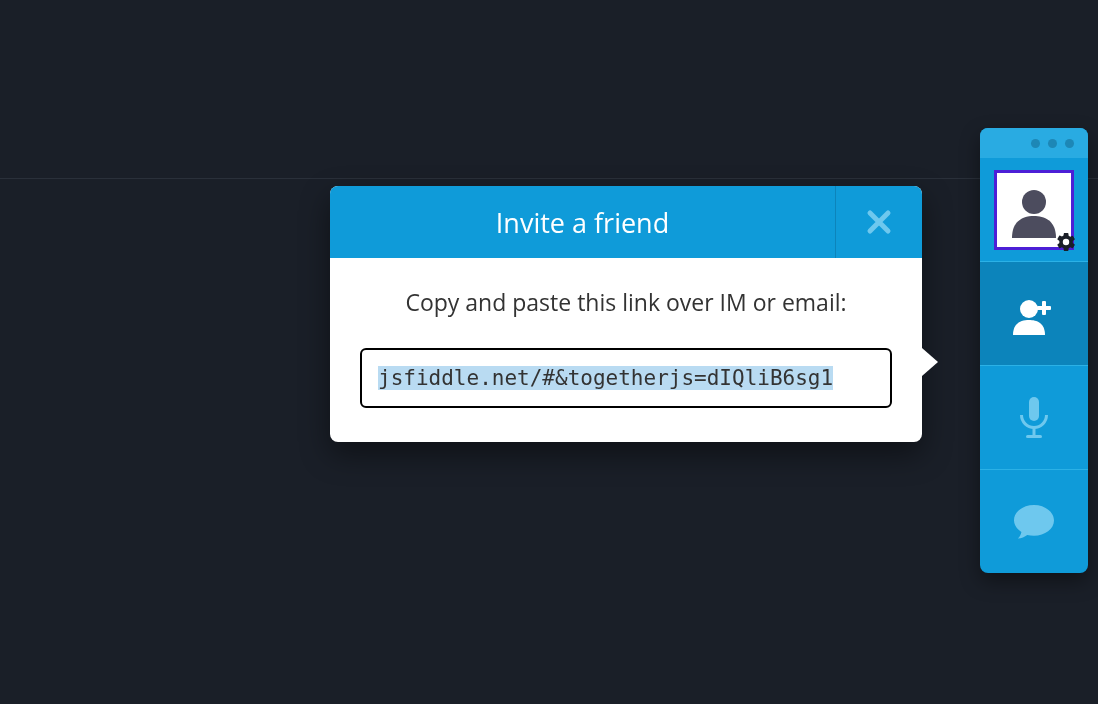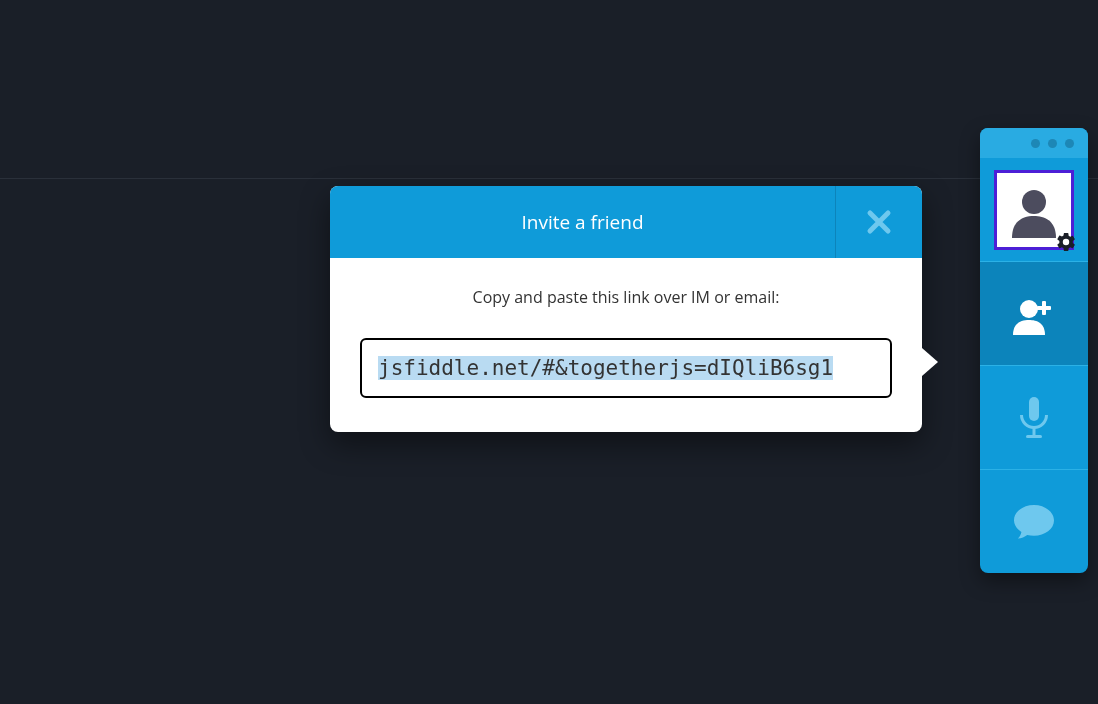--- a/index.html
+++ b/index.html
@@ -97,37 +97,37 @@
     background: #0f9bd9;
     border-radius: 8px 8px 0 0;
     overflow: hidden;
   }
   .dialog-title {
     flex: 1;
     display: flex;
     align-items: center;
     justify-content: center;
     color: #ffffff;
-    font-size: 19px;
+    font-size: 27px;
     font-weight: 400;
     border-right: 1px solid #0c84bb;
   }
   .dialog-close {
     width: 86px;
     display: flex;
     align-items: center;
     justify-content: center;
     cursor: pointer;
   }
   .dialog-body {
     padding: 28px 30px 34px 30px;
   }
   .dialog-instruction {
     text-align: center;
-    font-size: 16px;
+    font-size: 23px;
     color: #333333;
     margin-bottom: 30px;
   }
   .link-box {
     border: 2px solid #000000;
     border-radius: 6px;
     padding: 16px 16px;
   }
   .link-text {
     font-family: "Menlo", "Consolas", "DejaVu Sans Mono", monospace;

